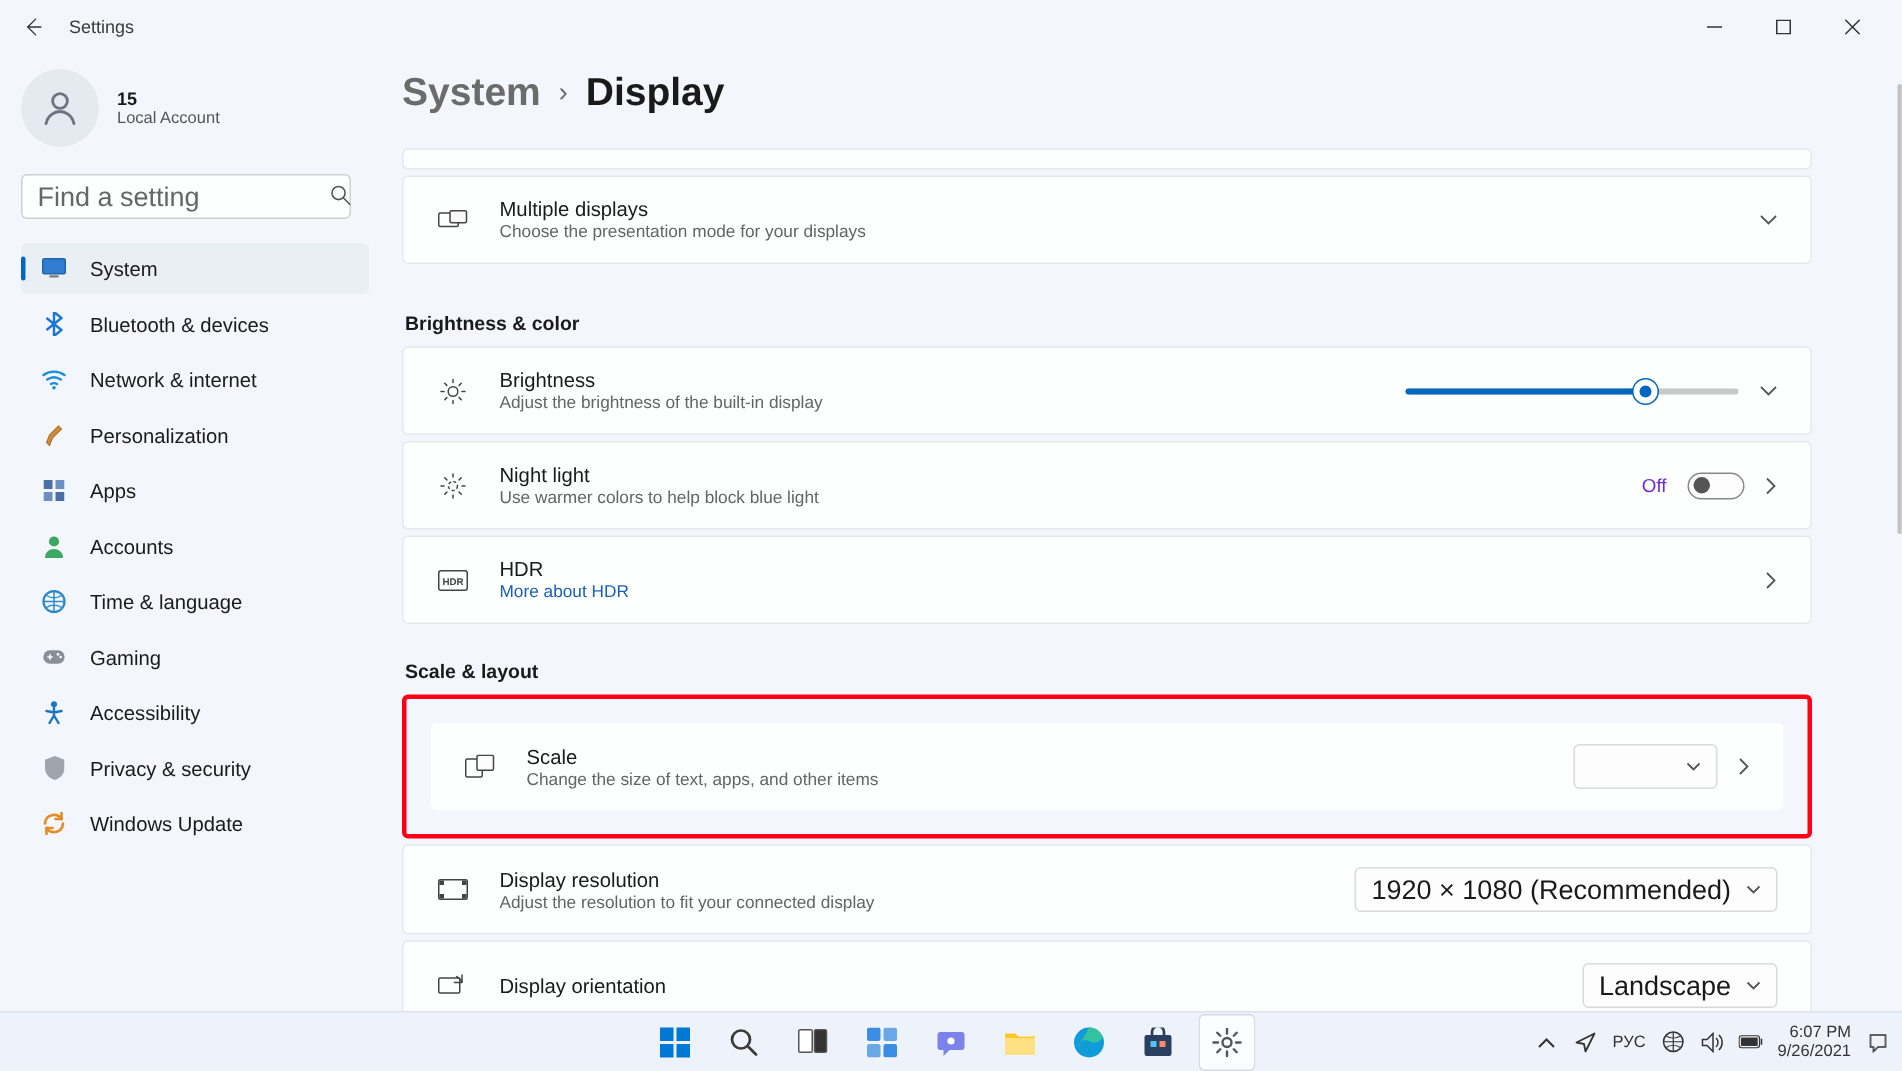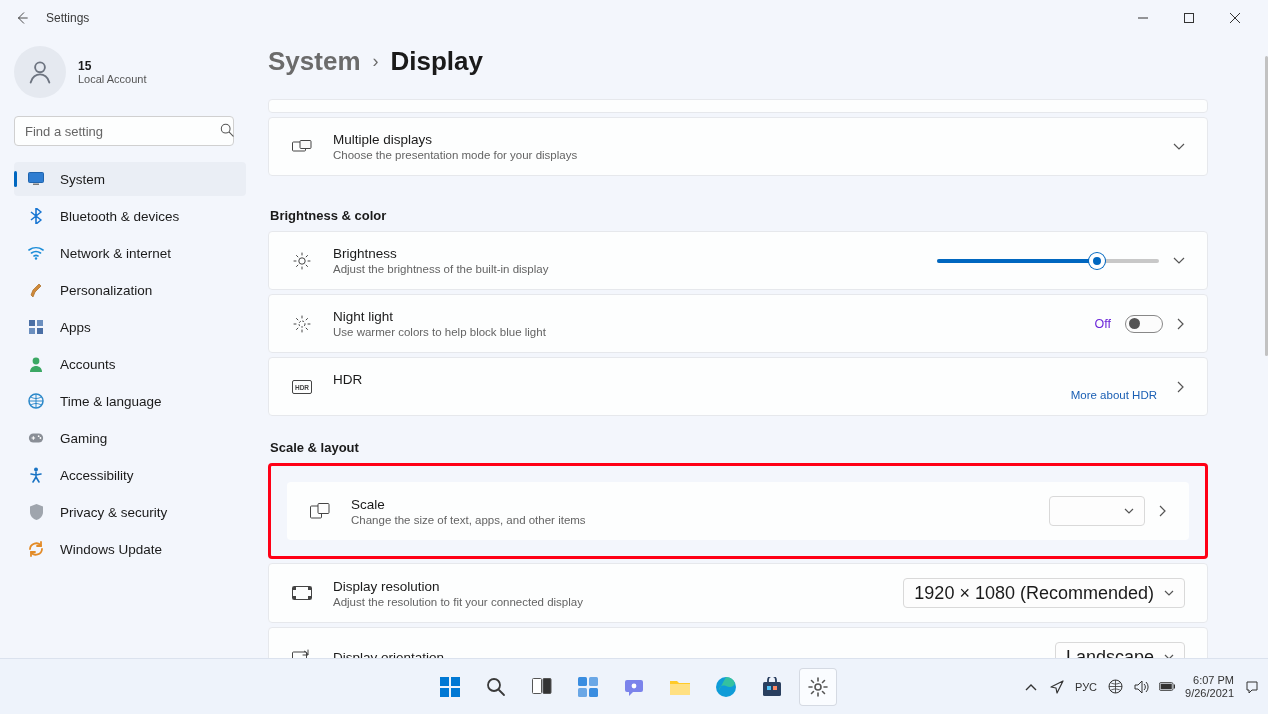--- a/index.html
+++ b/index.html
@@ -14,21 +14,21 @@
 
 
 .shell{ display:flex; height:calc(100% - 36px - 40px); }
 .sidebar{ width:256px; padding:8px 10px 0 14px; }
 .account{ display:flex; align-items:center; gap:12px; padding:2px 4px 18px 0; }
 .avatar{ width:52px; height:52px; border-radius:50%; background:#e5e9f0; display:flex; align-items:center; justify-content:center; }
 .acct-name{ font-size:12px; font-weight:600;}
 .acct-sub{ font-size:11px; color:#555; }
 
 .search{ position:relative; margin:0 0 16px 0; }
-.search input{ width:220px; height:30px; border:1px solid #d0d0d0; border-radius:4px; background:#fdfefe; padding:0 30px 0 10px; font-size:13px; }
+.search input{ width:220px; height:30px; border:1px solid #d0d0d0; border-radius:4px; background:#fdfefe; padding:0 30px 0 10px; font-size:18px; }
 .search input::placeholder{ color:#666; }
 .search .mag{ position:absolute; right:12px; top:7px; color:#555; }
 
 .nav{ display:flex; flex-direction:column; gap:3px; }
 .nav-item{ height:34px; border-radius:4px; display:flex; align-items:center; padding:0 10px 0 14px; gap:16px; font-size:13.5px; position:relative; }
 .nav-item.active{ background:#eaeef5; }
 .nav-item.active::before{ content:""; position:absolute; left:0; top:9px; bottom:9px; width:3px; background:#0067c0; border-radius:2px; }
 .nav-ico{ width:16px; height:16px; display:flex; align-items:center; justify-content:center; }
 
 
@@ -37,21 +37,21 @@
 .breadcrumb .lvl1{ font-size:26px; font-weight:600; color:#6b6b6b; }
 .breadcrumb .sep{ font-size:18px; color:#6b6b6b; }
 .breadcrumb .lvl2{ font-size:26px; font-weight:600; }
 
 .card{ background:#fdfefe; border:1px solid #e6e8ec; border-radius:4px; margin-bottom:4px; display:flex; align-items:center; padding:14px 22px; gap:20px; min-height:56px; }
 .card.stub{ height:14px; min-height:0; padding:0 22px; }
 .card .ico{ width:22px; display:flex; align-items:center; justify-content:center; color:#444;}
 .card .txt{ flex:1; }
 .card .ttl{ font-size:13.5px; }
 .card .sub{ font-size:11.5px; color:#646464; margin-top:2px;}
-.card .link{ color:#1a5fb4; font-size:11.5px; margin-top:2px;text-align:right;}
+.card .link{ color:#1a5fb4; font-size:11.5px; margin-top:2px;}
 .card .tail{ display:flex; align-items:center; gap:14px; }
 .chev{ color:#555; }
 .toggle{ width:38px; height:18px; border:1px solid #888; border-radius:10px; position:relative; background:#fcfcfc;}
 .toggle::after{ content:""; position:absolute; width:11px; height:11px; border-radius:50%; background:#555; top:2.5px; left:3px;}
 .offlbl{ font-size:12.5px; color:#6d28d9; }
 
 .slider{ width:222px; height:4px; background:#c8c8c8; border-radius:2px; position:relative; }
 .slider .fill{ position:absolute; left:0; top:0; bottom:0; width:72%; background:#0067c0; border-radius:2px; }
 .slider .thumb{ position:absolute; top:-6px; left:calc(72% - 8px); width:16px; height:16px; border-radius:50%; background:#0067c0; border:4px solid #fff; box-shadow:0 0 0 1px #0067c0; }
 
@@ -63,21 +63,21 @@
 .section-header{ font-size:13px; font-weight:600; margin:24px 0 8px 2px;}
 .section-header.first{ margin-top:32px;}
 
 .highlight-row{ border:3px solid #ff0016; border-radius:4px; padding:0; margin-bottom:4px; }
 .highlight-row .card{ border:none; margin:16px; background:#fdfefe; }
 
 
 .scrollind{ position:absolute; right:0; top:56px; width:3px; height:300px; background:#c2c2c2; border-radius:2px; }
 
 
-.taskbar{ position:absolute; left:0; right:0; bottom:0; height:56px; background:#eef3fb; border-top:1px solid #dbe2ee; display:flex; align-items:center; }
+.taskbar{ position:absolute; left:0; right:0; bottom:0; height:40px; background:#eef3fb; border-top:1px solid #dbe2ee; display:flex; align-items:center; }
 .tb-center{ margin:0 auto; display:flex; gap:8px; }
 .tb-btn{ width:38px; height:38px; border-radius:4px; display:flex; align-items:center; justify-content:center; }
 .tb-btn.active{ background:#fafcff; box-shadow:inset 0 0 0 1px #d5dae3; }
 .tb-right{ position:absolute; right:8px; display:flex; align-items:center; gap:10px; font-size:11px; color:#333; }
 .tb-right .clock{ text-align:right; line-height:1.15;}
 .tb-right .ico{ width:16px; display:flex; justify-content:center;}
 
 svg{ display:block; }
 </style>
 </head>

